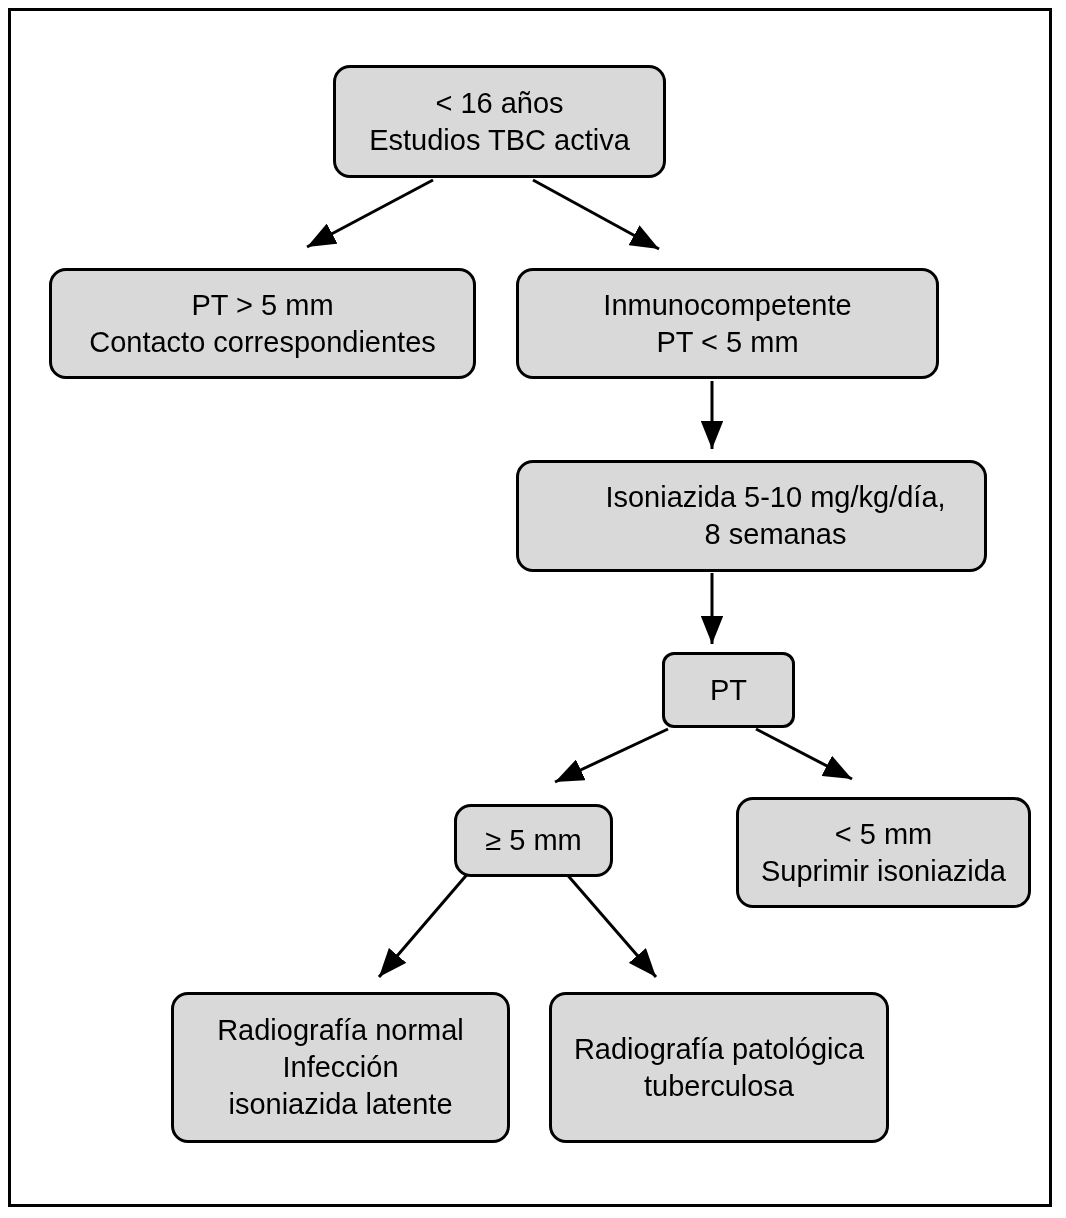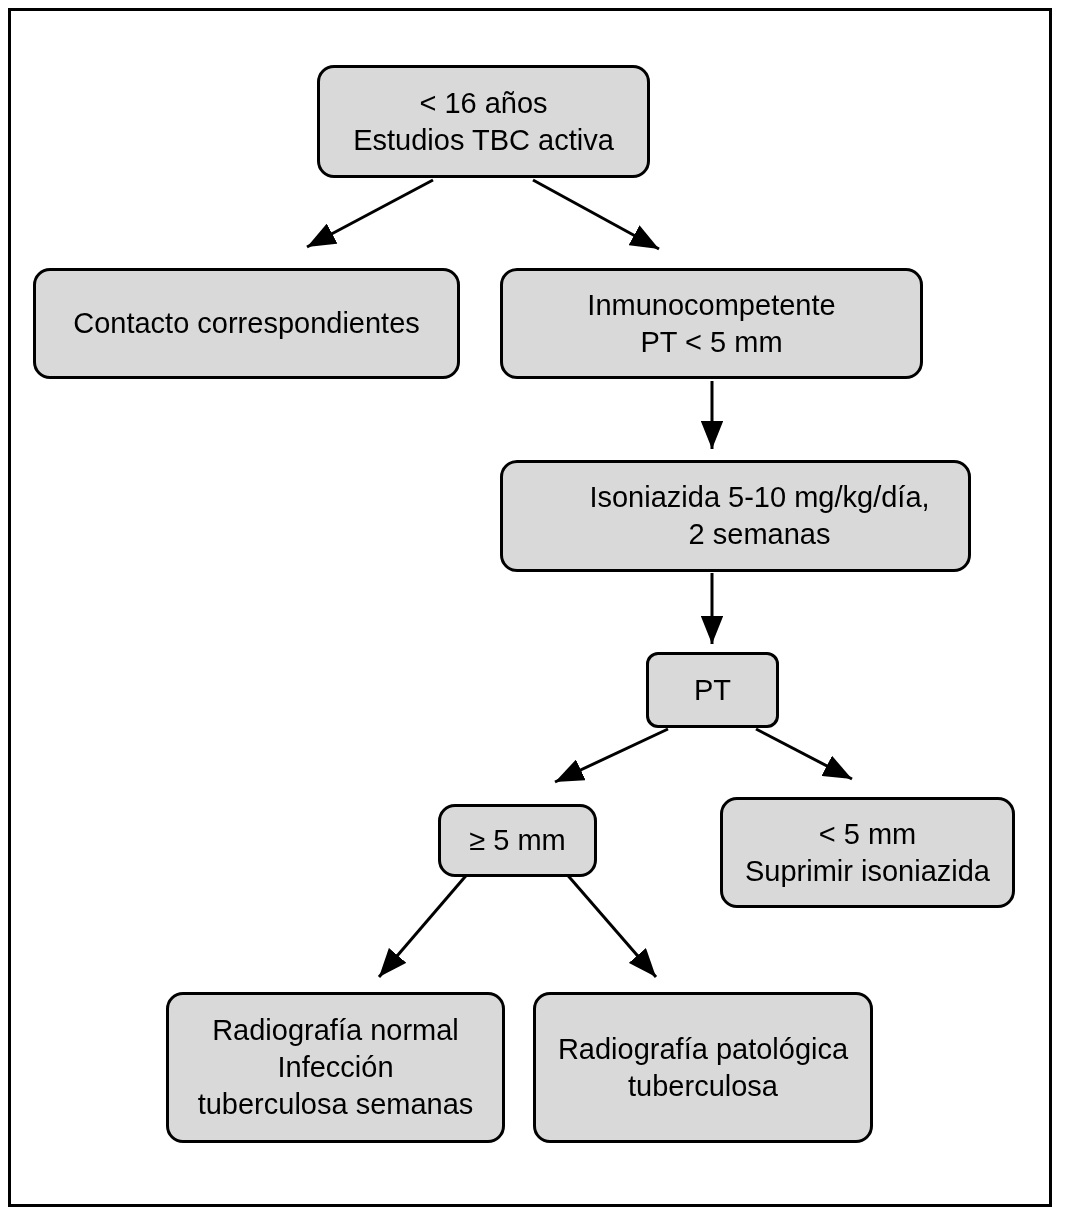--- a/index.html
+++ b/index.html
@@ -39,33 +39,34 @@
     border: 3px solid #000000;
     border-radius: 17px;
     display: flex;
     flex-direction: column;
     align-items: center;
     justify-content: center;
     text-align: center;
     color: #000000;
     font-size: 29px;
     line-height: 37px;
+    margin-left: 16px;
   }
   .node .line {
     display: block;
     white-space: nowrap;
   }
   .n-root       { left: 317px; top: 65px;  width: 327px; height: 107px; }
   .n-pt-gt5     { left: 33px;  top: 268px; width: 421px; height: 105px; }
   .n-immuno     { left: 500px; top: 268px; width: 417px; height: 105px; justify-content: center; }
   .n-isoniazid  { left: 500px; top: 460px; width: 417px; height: 106px; padding-left: 48px; }
   .n-pt         { left: 646px; top: 652px; width: 127px; height: 70px; border-radius: 12px; }
   .n-ge5        { left: 438px; top: 804px; width: 153px; height: 67px; }
   .n-lt5        { left: 720px; top: 797px; width: 289px; height: 105px; }
-  .n-rx-normal  { left: 166px; top: 992px; width: 333px; height: 145px; }
+  .n-rx-normal  { left: 155px; top: 992px; width: 333px; height: 145px; }
   .n-rx-path    { left: 533px; top: 992px; width: 334px; height: 145px; text-align: right; }
 </style>
 </head>
 <body>
 
 <div class="canvas">
 
   <div class="frame"></div>
 
   <svg class="arrows" viewBox="0 0 1066 1218" xmlns="http://www.w3.org/2000/svg">
@@ -83,50 +84,51 @@
     <line x1="470" y1="871" x2="379" y2="977" stroke="#000" stroke-width="3" marker-end="url(#ah)"></line>
     <line x1="564" y1="871" x2="656" y2="977" stroke="#000" stroke-width="3" marker-end="url(#ah)"></line>
   </svg>
 
   <div class="node n-root">
     <span class="line">&lt; 16 años</span>
     <span class="line">Estudios TBC activa</span>
   </div>
 
   <div class="node n-pt-gt5">
+    <span class="line">PT &gt; 5 mm</span>
     <span class="line">Contacto correspondientes</span>
   </div>
 
   <div class="node n-immuno">
     <span class="line">Inmunocompetente</span>
     <span class="line">PT &lt; 5 mm</span>
   </div>
 
   <div class="node n-isoniazid">
     <span class="line">Isoniazida 5-10 mg/kg/día,</span>
-    <span class="line">2 semanas</span>
+    <span class="line">8 semanas</span>
   </div>
 
   <div class="node n-pt">
     <span class="line">PT</span>
   </div>
 
   <div class="node n-ge5">
     <span class="line">≥ 5 mm</span>
   </div>
 
   <div class="node n-lt5">
     <span class="line">&lt; 5 mm</span>
     <span class="line">Suprimir isoniazida</span>
   </div>
 
   <div class="node n-rx-normal">
     <span class="line">Radiografía normal</span>
     <span class="line">Infección</span>
-    <span class="line">tuberculosa semanas</span>
+    <span class="line">isoniazida latente</span>
   </div>
 
   <div class="node n-rx-path">
     <span class="line">Radiografía patológica</span>
     <span class="line">tuberculosa</span>
   </div>
 
 </div>
 
 </body></html>

